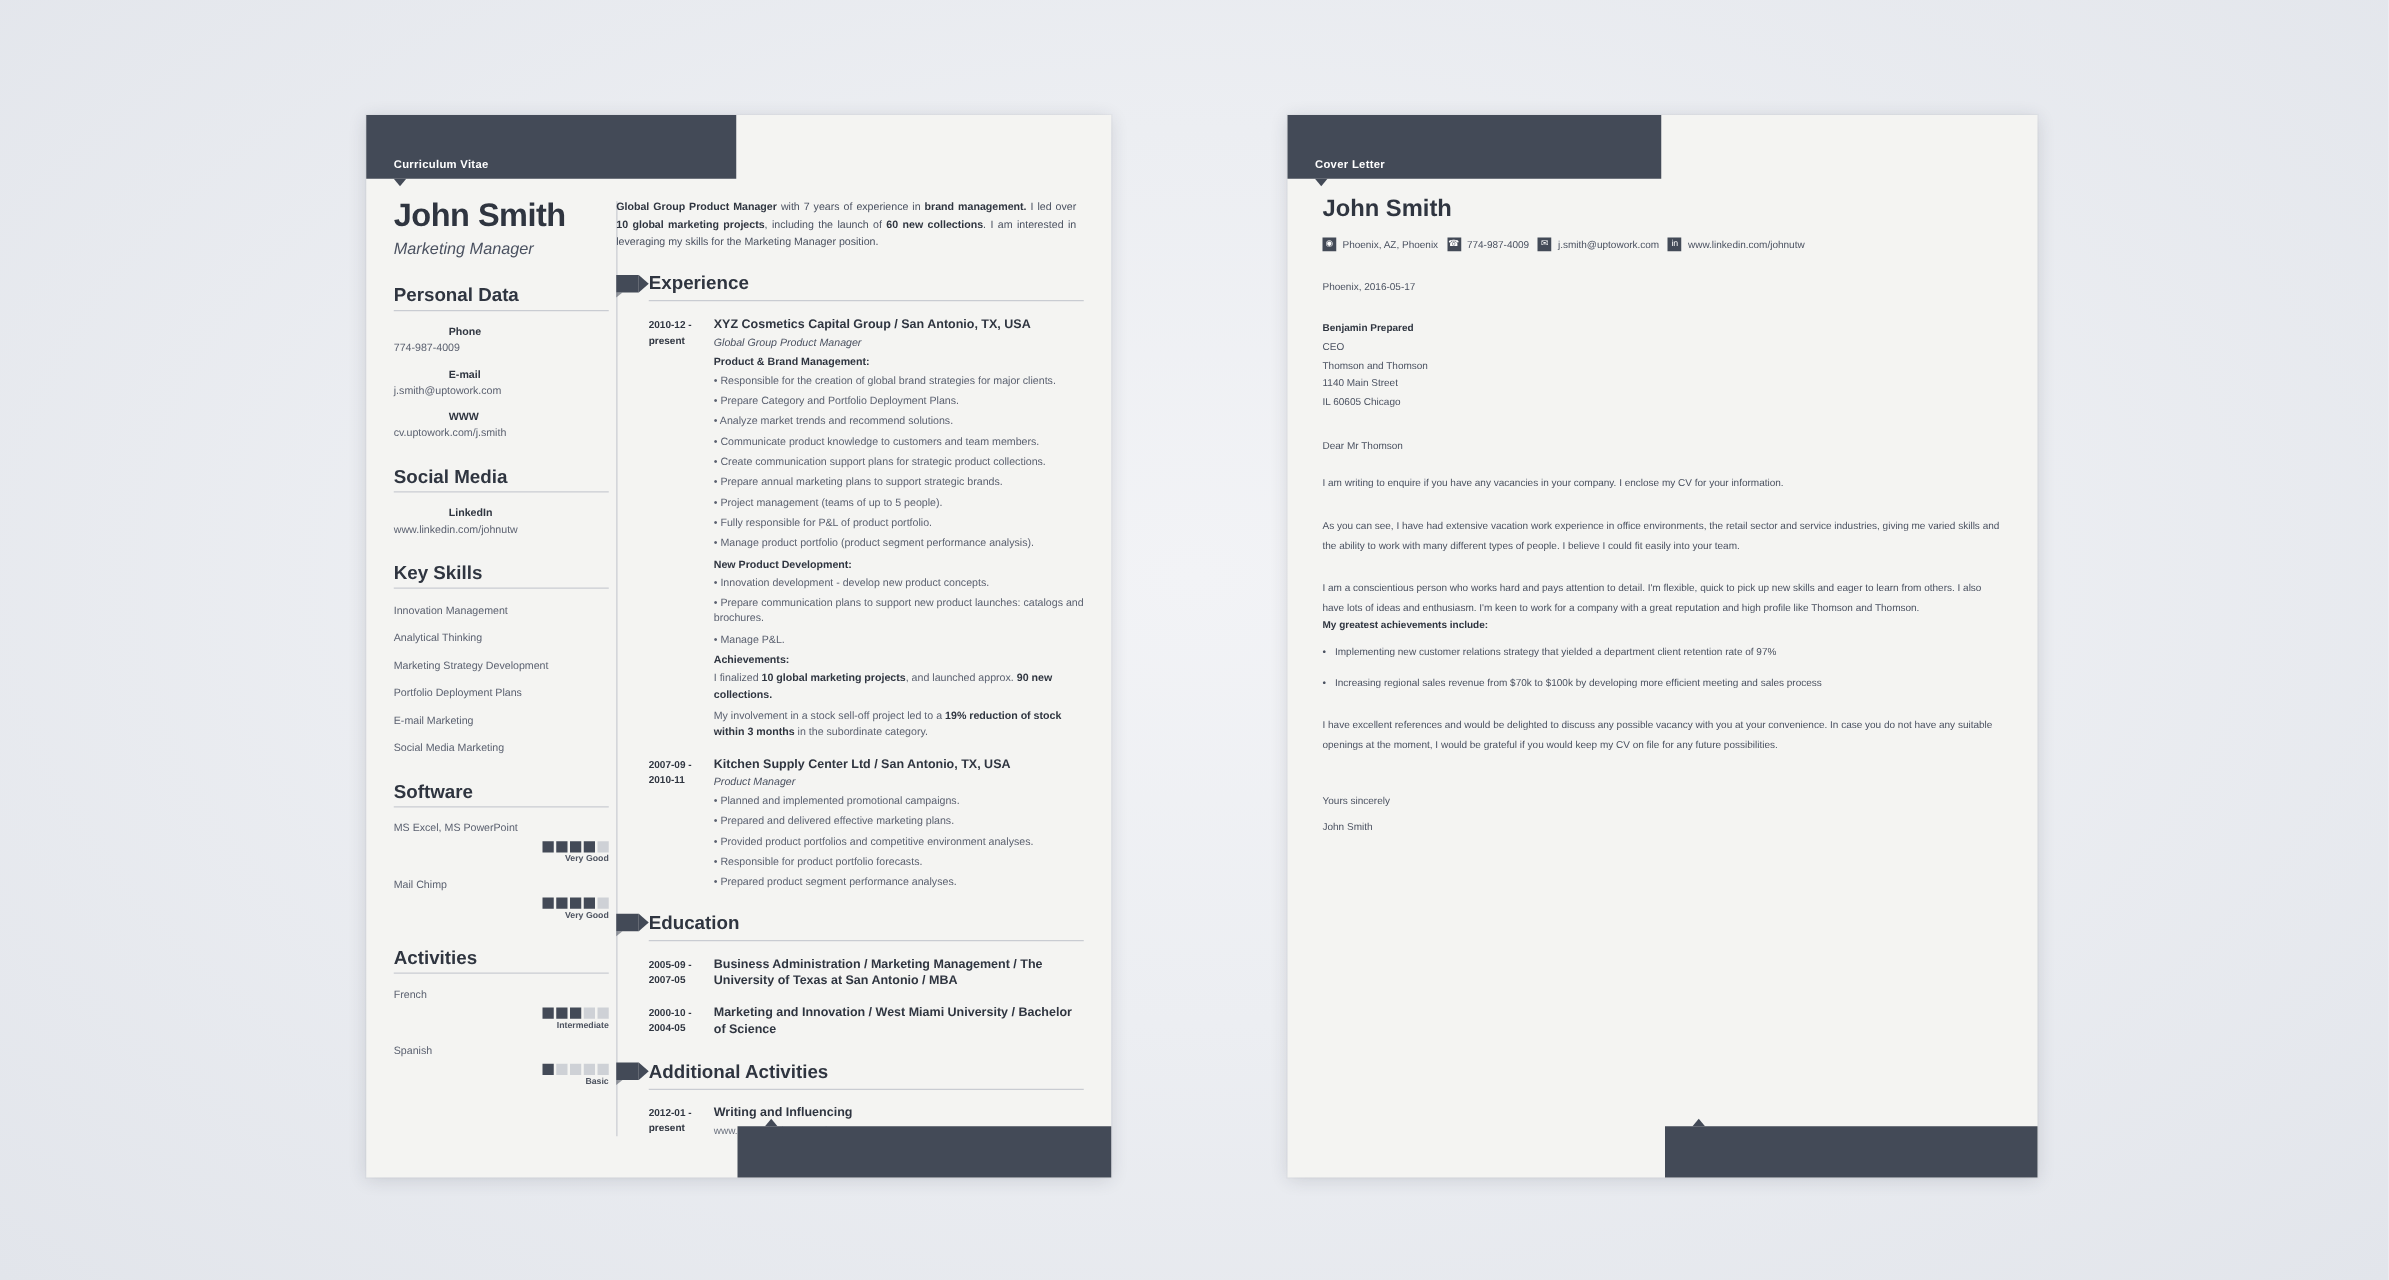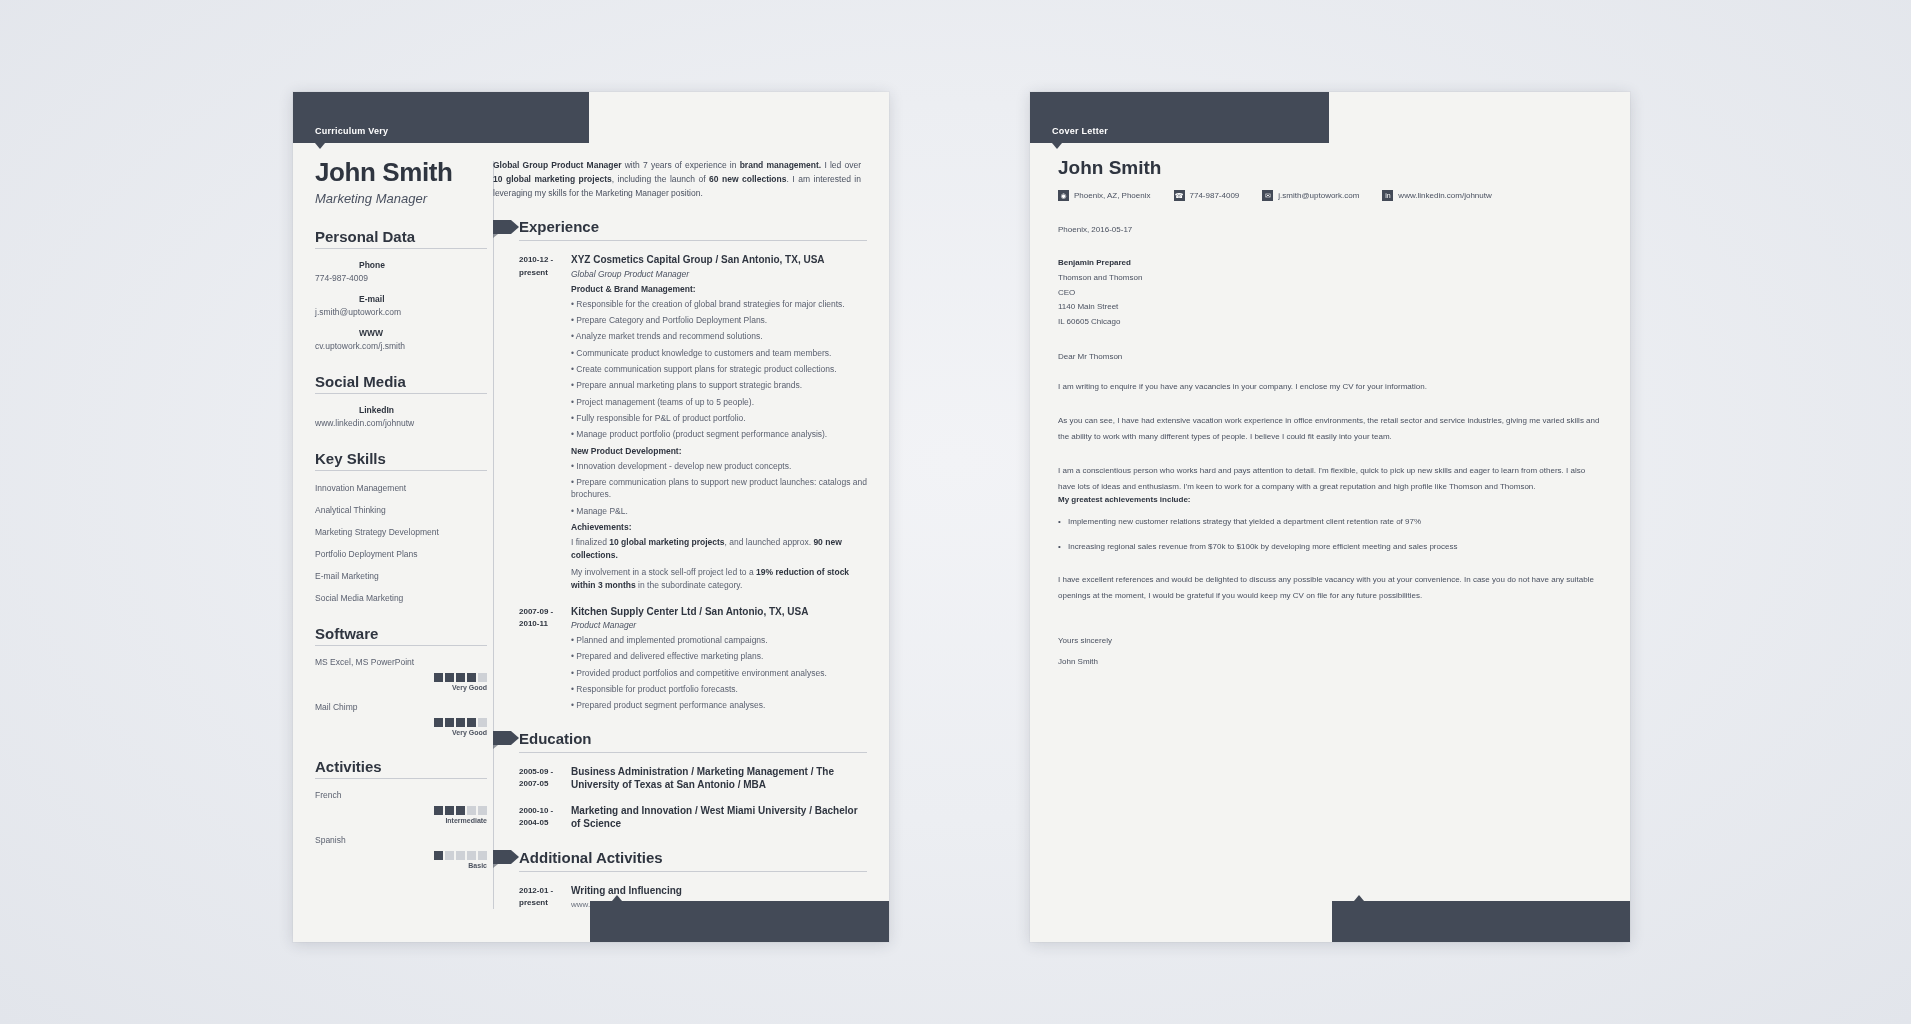--- a/index.html
+++ b/index.html
@@ -137,21 +137,21 @@
   .entry-link { font-size: 8px; color: #6a707d; margin-top: 3px; }
 
   .vline {
     position: absolute; left: 200px; top: 18px;
     width: 1px; background: #c9ccd2;
   }
 
   
   #cl-body { position: absolute; top: 51px; left: 28px; right: 28px; }
   .cl-name { font-size: 19px; font-weight: bold; color: #2f3540; margin-top: 14px; }
-  .cl-contacts { display: flex; align-items: center; gap: 16px; margin-top: 11px; flex-wrap: wrap; }
+  .cl-contacts { display: flex; align-items: center; gap: 0; margin-top: 11px; flex-wrap: wrap; }
   .cl-contact { display: flex; align-items: center; gap: 5px; margin-right: 7px; }
   .cl-ico {
     width: 11px; height: 11px; background: #434a57;
     display: flex; align-items: center; justify-content: center;
     color: #fff; font-size: 7px; line-height: 1; flex: 0 0 11px;
   }
   .cl-ctext { font-size: 8px; color: #4a5160; }
   .cl-date { font-size: 8px; color: #4a5160; margin-top: 24px; }
   .cl-addr { margin-top: 22px; }
   .cl-addr div { font-size: 8px; color: #4a5160; line-height: 1.85; }
@@ -162,21 +162,21 @@
   .cl-bul { font-size: 8px; color: #4a5160; line-height: 1.9; margin-top: 10px; padding-left: 10px; position: relative; }
   .cl-bul::before { content: "\2022"; position: absolute; left: 0; }
   .cl-sign { font-size: 8px; color: #4a5160; margin-top: 32px; }
   .cl-sign2 { font-size: 8px; color: #4a5160; margin-top: 12px; }
 </style>
 </head>
 <body>
 
 <div class="page" id="cv-page">
   <div class="dark-header">
-    <div class="doc-kicker">Curriculum Very</div>
+    <div class="doc-kicker">Curriculum Vitae</div>
   </div>
   <div class="header-notch"></div>
 
   <div id="cv-body">
     <div class="vline" id="cv-vline" style="height: 748.391px;"></div>
 
     <div class="cv-left">
       <div class="name">John Smith</div>
       <div class="job-title">Marketing Manager</div>
 
@@ -372,22 +372,22 @@
         <div class="cl-contact">
           <span class="cl-ico">in</span>
           <span class="cl-ctext">www.linkedin.com/johnutw</span>
         </div>
       </div>
 
     <div class="cl-date">Phoenix, 2016-05-17</div>
 
     <div class="cl-addr">
       <div class="b">Benjamin Prepared</div>
+      <div>CEO</div>
       <div>Thomson and Thomson</div>
-      <div>CEO</div>
       <div>1140 Main Street</div>
       <div>IL 60605 Chicago</div>
     </div>
 
     <div class="cl-salut">Dear Mr Thomson</div>
 
     <div id="cl-paras">
         <div class="cl-para">I am writing to enquire if you have any vacancies in your company. I enclose my CV for your information.</div>
         <div class="cl-para">As you can see, I have had extensive vacation work experience in office environments, the retail sector and service industries, giving me varied skills and the ability to work with many different types of people. I believe I could fit easily into your team.</div>
         <div class="cl-para">I am a conscientious person who works hard and pays attention to detail. I'm flexible, quick to pick up new skills and eager to learn from others. I also have lots of ideas and enthusiasm. I'm keen to work for a company with a great reputation and high profile like Thomson and Thomson.</div>

